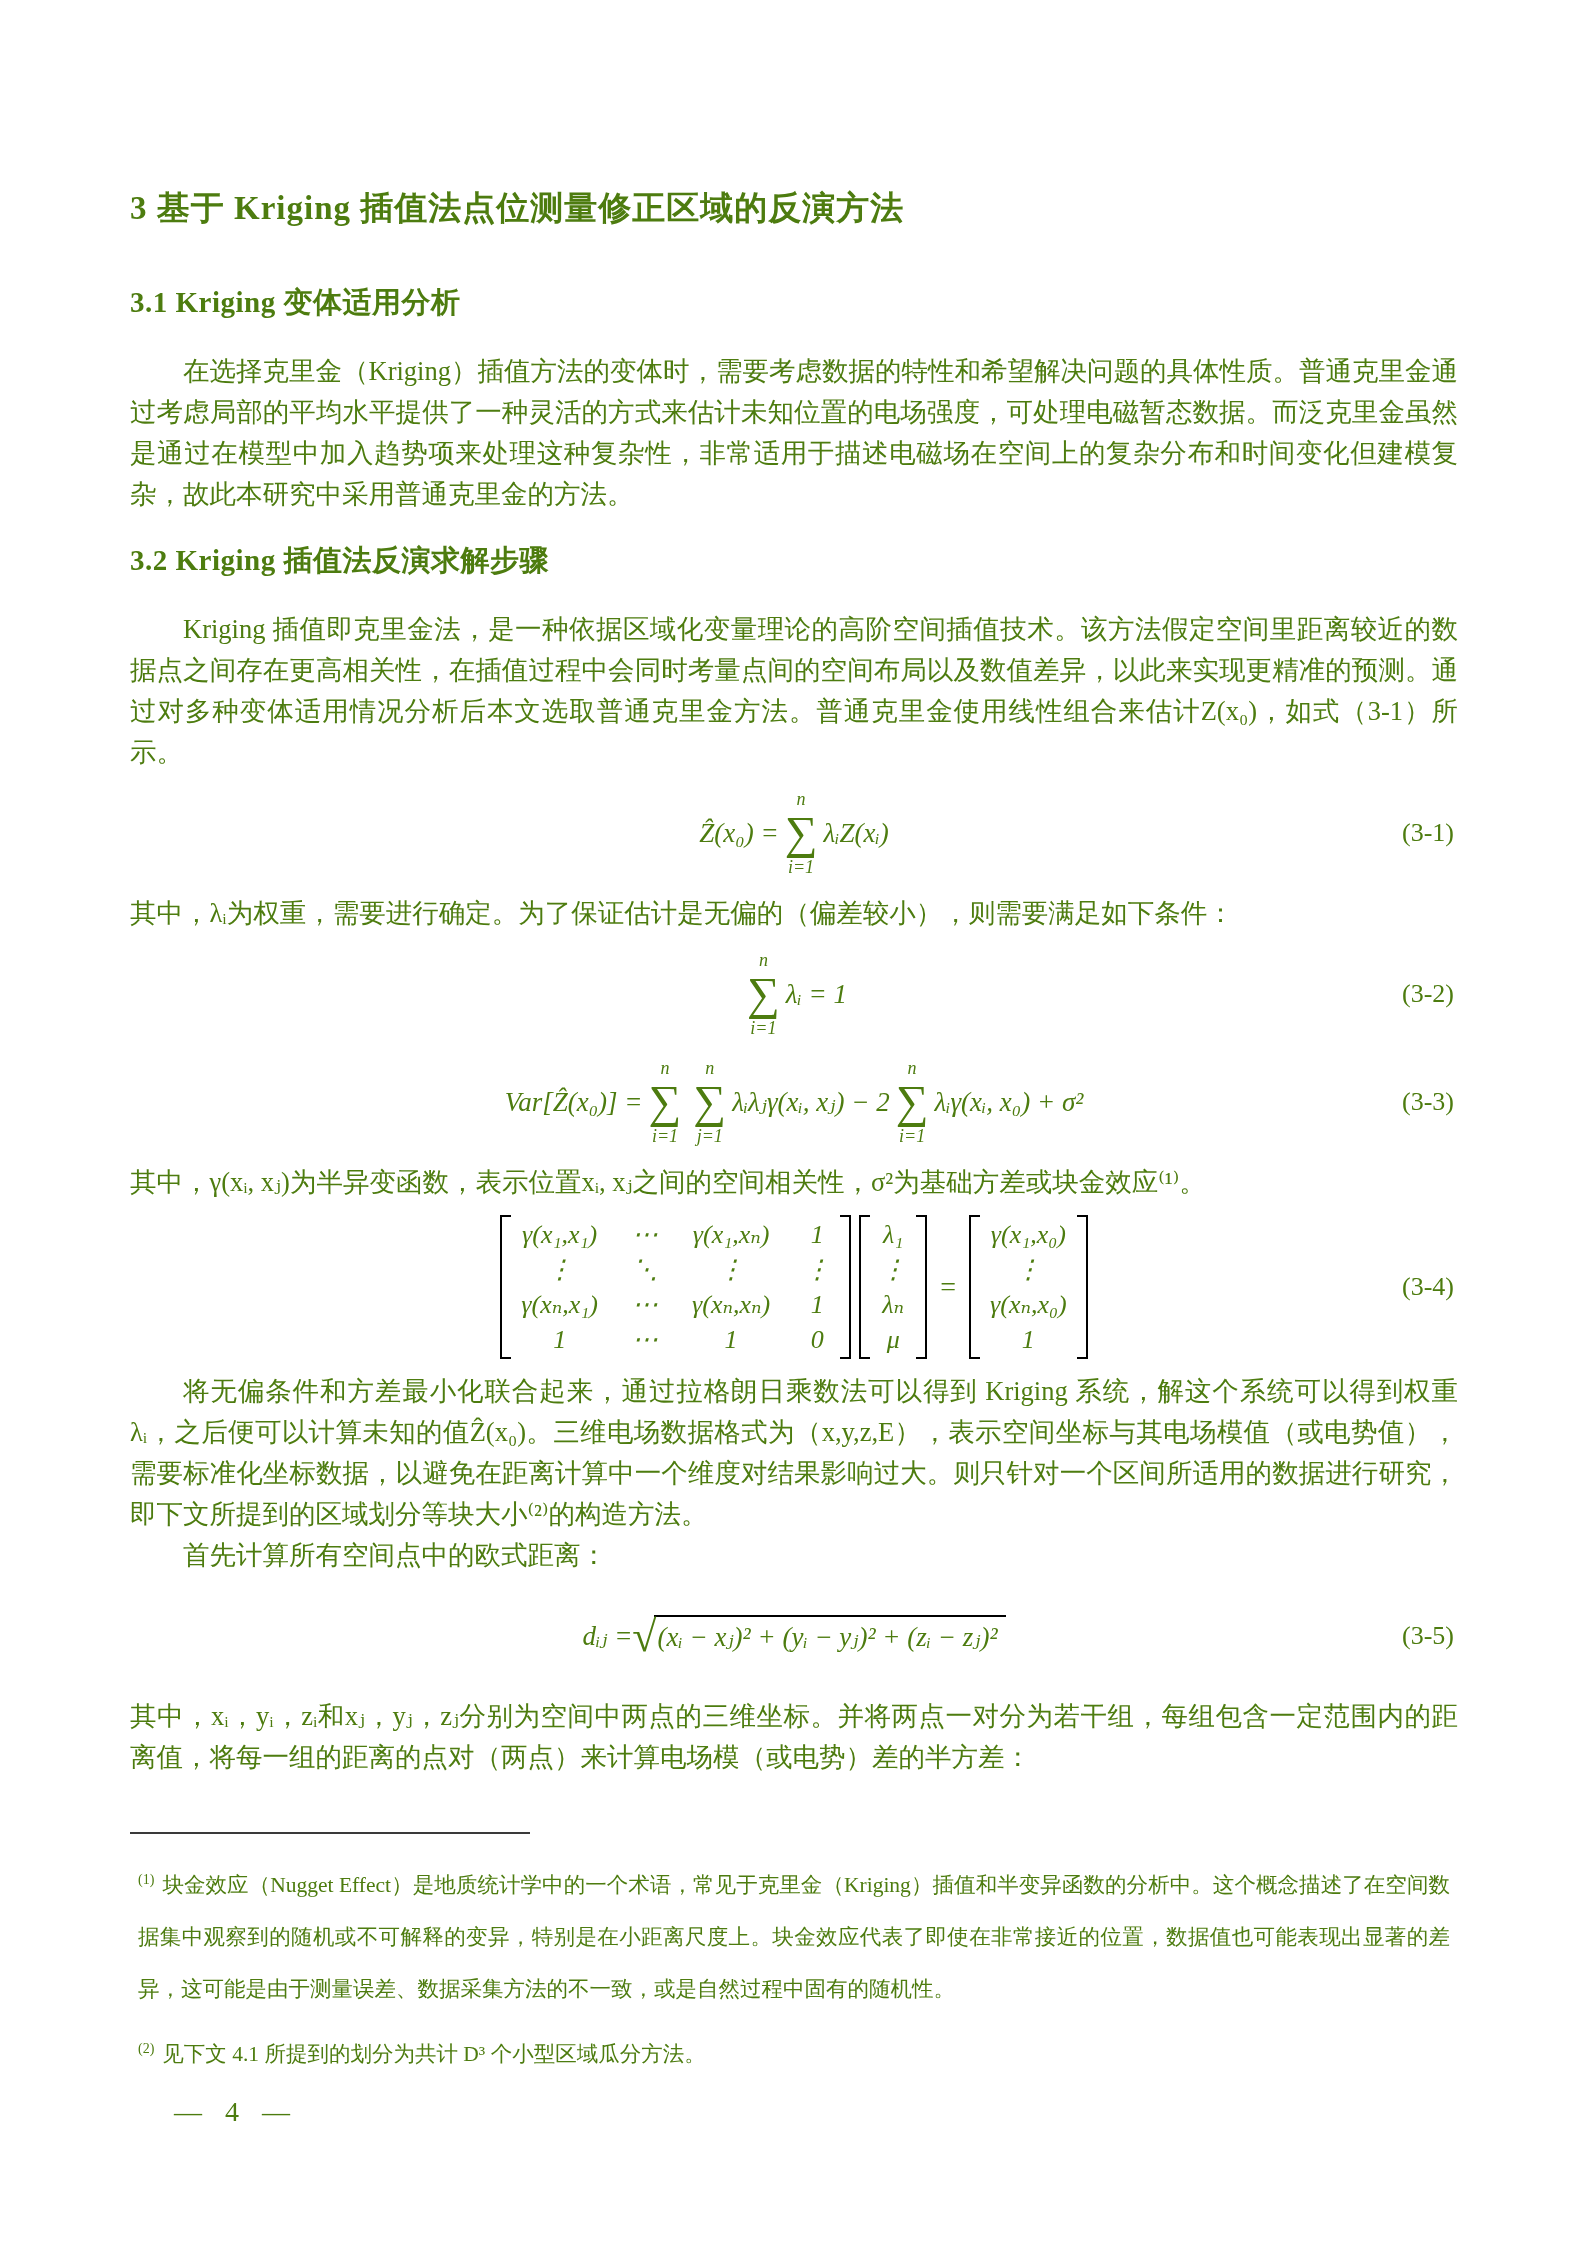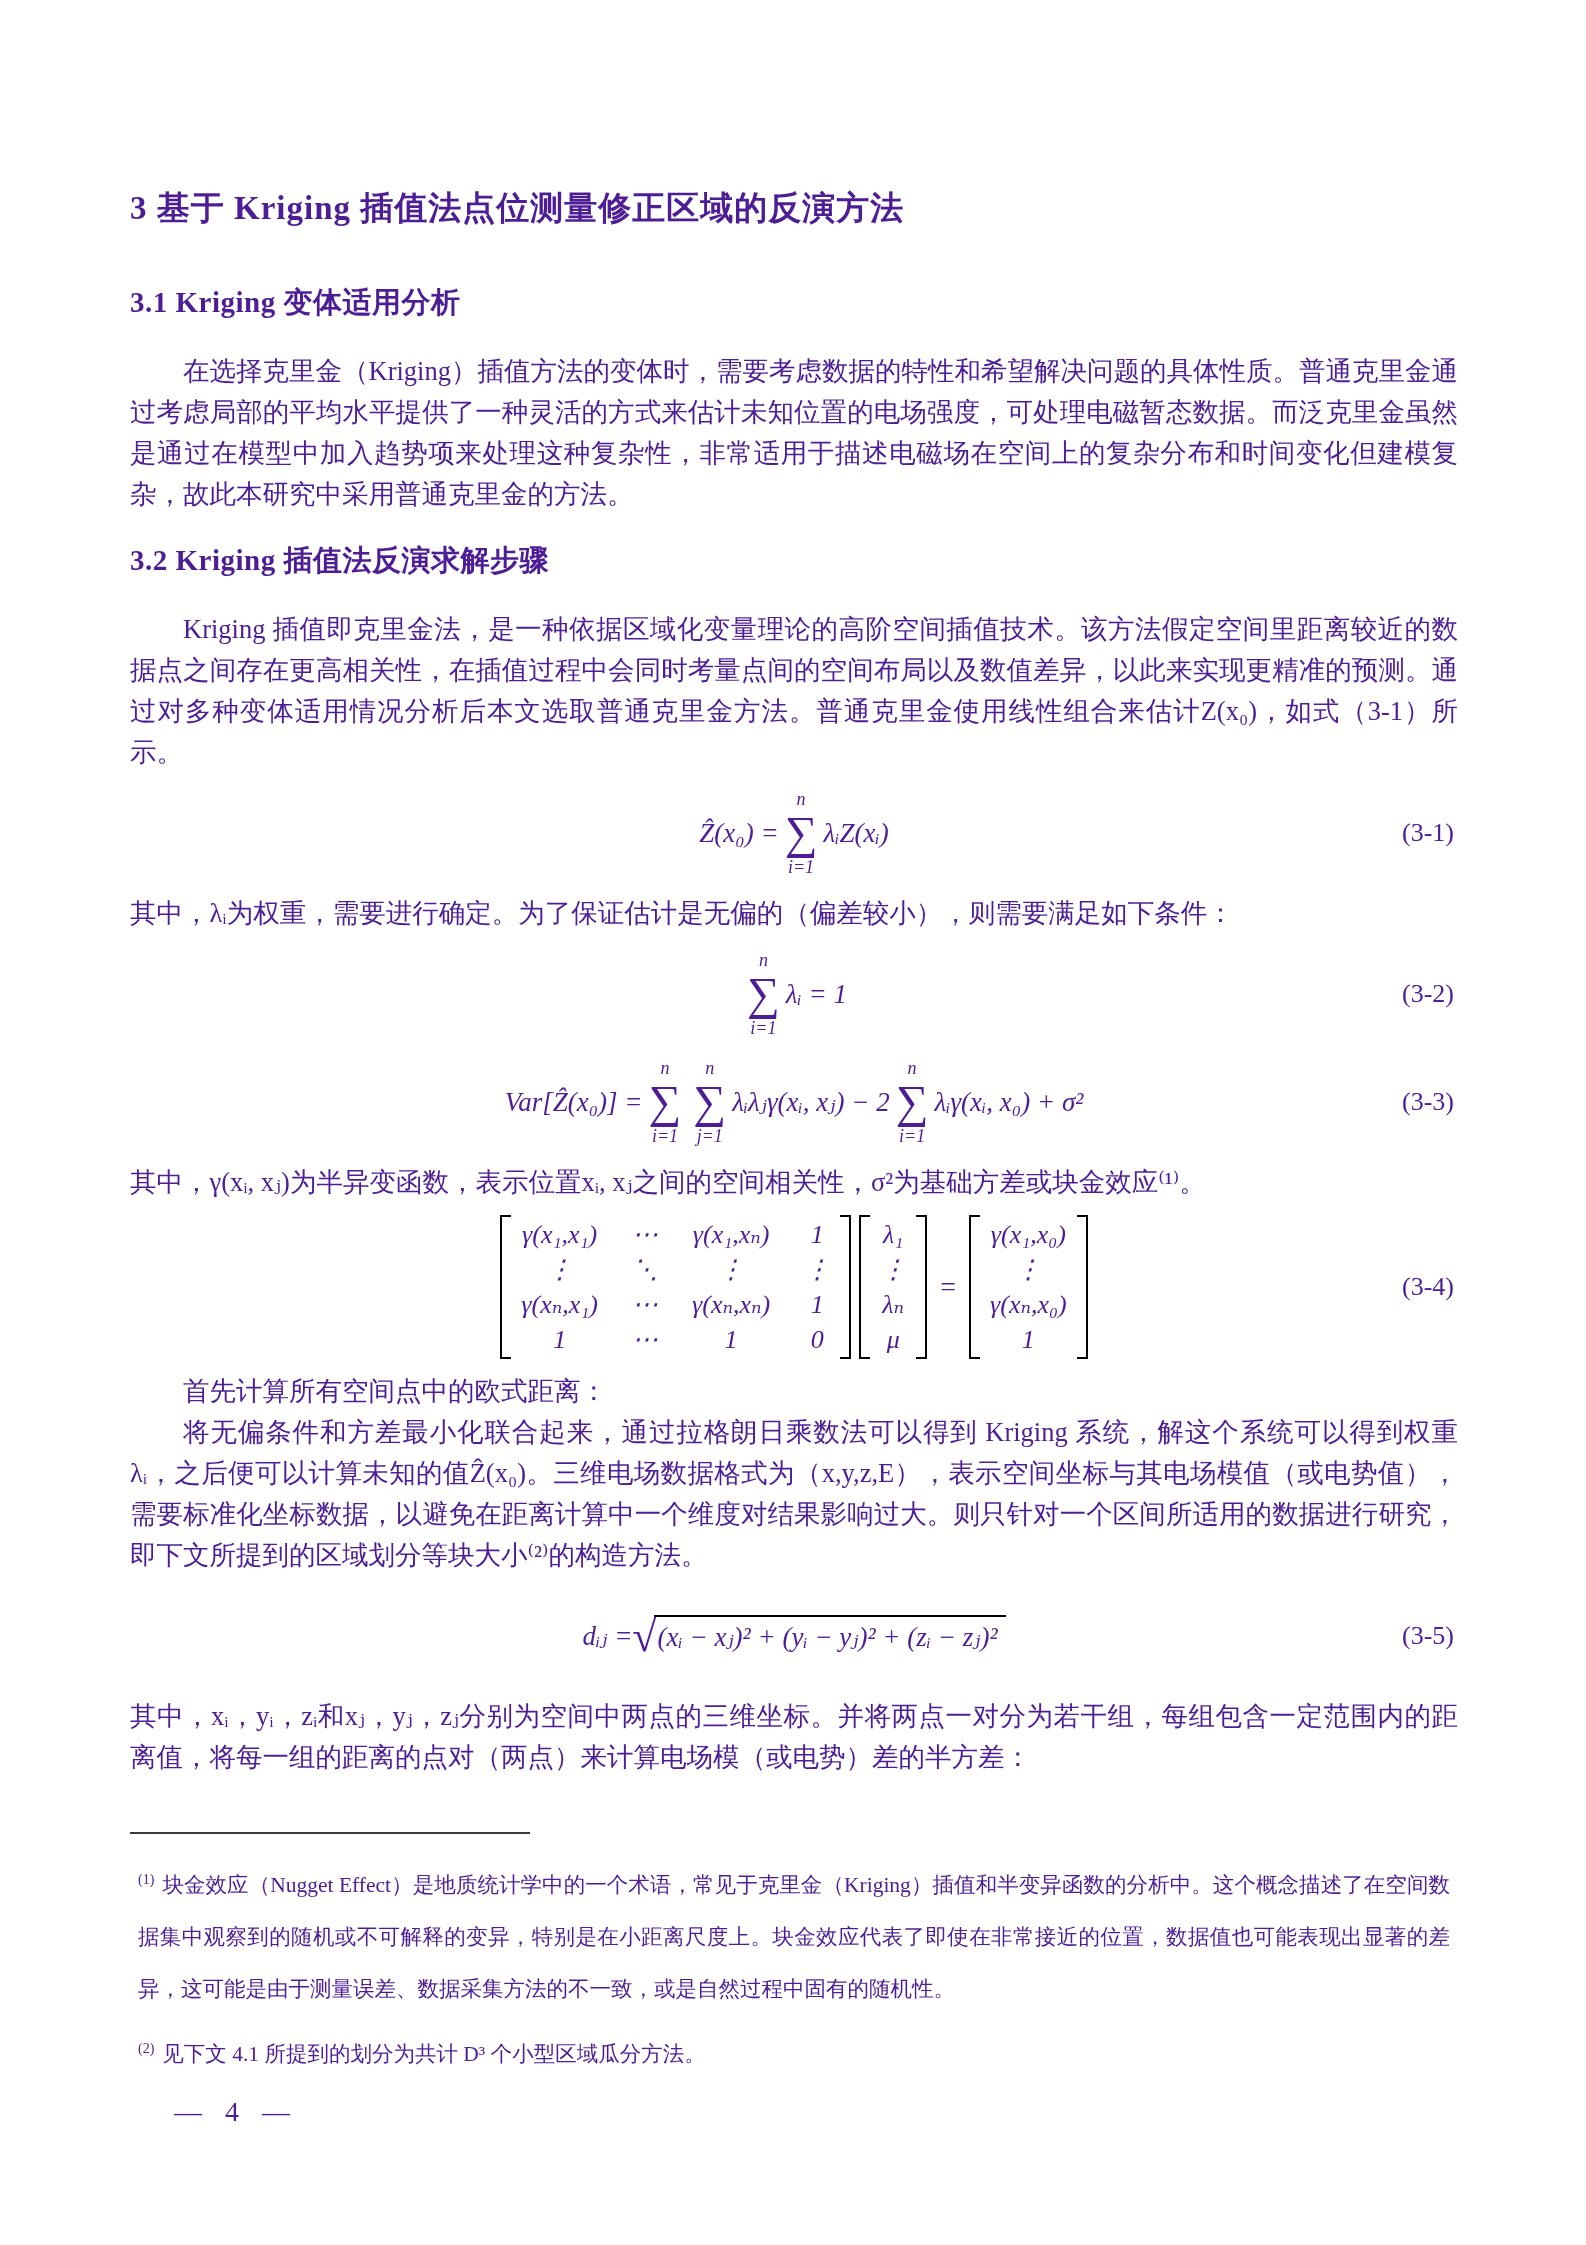--- a/index.html
+++ b/index.html
@@ -1,19 +1,19 @@
 <!DOCTYPE html>
 <html lang="zh"><head>
 <meta charset="utf-8">
 <style>
   html,body{margin:0;padding:0;background:#ffffff;}
   .page{
     width:1586px;height:2245px;box-sizing:border-box;background:#ffffff;
     padding:186px 128px 0 130px;position:relative;
-    font-family:"Liberation Serif","DejaVu Serif",serif;color:#4c1d95;
+    font-family:"Liberation Serif","DejaVu Serif",serif;color:#4d7c0f;
   }
   .doc-title{font-size:33px;font-weight:bold;margin:0 0 52px 0;letter-spacing:1px;}
   .sec-heading{font-size:29px;font-weight:bold;margin:0 0 28px 0;letter-spacing:0.5px;}
   .sec-heading.mt{margin-top:26px;}
   p.body{font-size:26.5px;line-height:41px;margin:0;text-align:justify;text-indent:2em;}
   p.body.noindent{text-indent:0;}
   
   .formula-row{position:relative;display:flex;align-items:center;justify-content:center;
     font-size:27px;font-style:italic;margin:12px 0;min-height:96px;}
   .formula-row .flabel{position:absolute;right:4px;top:50%;transform:translateY(-50%);
@@ -145,22 +145,22 @@
         <span class="mcell">γ(x₁,x₀)</span>
         <span class="mcell">⋮</span>
         <span class="mcell">γ(xₙ,x₀)</span>
         <span class="mcell">1</span>
       </span>
       <span class="brk brk-r"></span>
     </span>
     <span class="flabel">(3-4)</span>
   </div>
 
+  <p class="body">将无偏条件和方差最小化联合起来，通过拉格朗日乘数法可以得到 Kriging 系统，解这个系统可以得到权重 λᵢ，之后便可以计算未知的值Ẑ(x₀)。三维电场数据格式为（x,y,z,E），表示空间坐标与其电场模值（或电势值），需要标准化坐标数据，以避免在距离计算中一个维度对结果影响过大。则只针对一个区间所适用的数据进行研究，即下文所提到的区域划分等块大小⁽²⁾的构造方法。</p>
   <p class="body">首先计算所有空间点中的欧式距离：</p>
-  <p class="body">将无偏条件和方差最小化联合起来，通过拉格朗日乘数法可以得到 Kriging 系统，解这个系统可以得到权重 λᵢ，之后便可以计算未知的值Ẑ(x₀)。三维电场数据格式为（x,y,z,E），表示空间坐标与其电场模值（或电势值），需要标准化坐标数据，以避免在距离计算中一个维度对结果影响过大。则只针对一个区间所适用的数据进行研究，即下文所提到的区域划分等块大小⁽²⁾的构造方法。</p>
 
   <div class="formula-row">
     <span class="mathtxt">dᵢⱼ = </span>
     <span class="sqrt">
       <span class="rad">√</span>
       <span class="radicand">(xᵢ − xⱼ)² + (yᵢ − yⱼ)² + (zᵢ − zⱼ)²</span>
     </span>
     <span class="flabel">(3-5)</span>
   </div>
 

